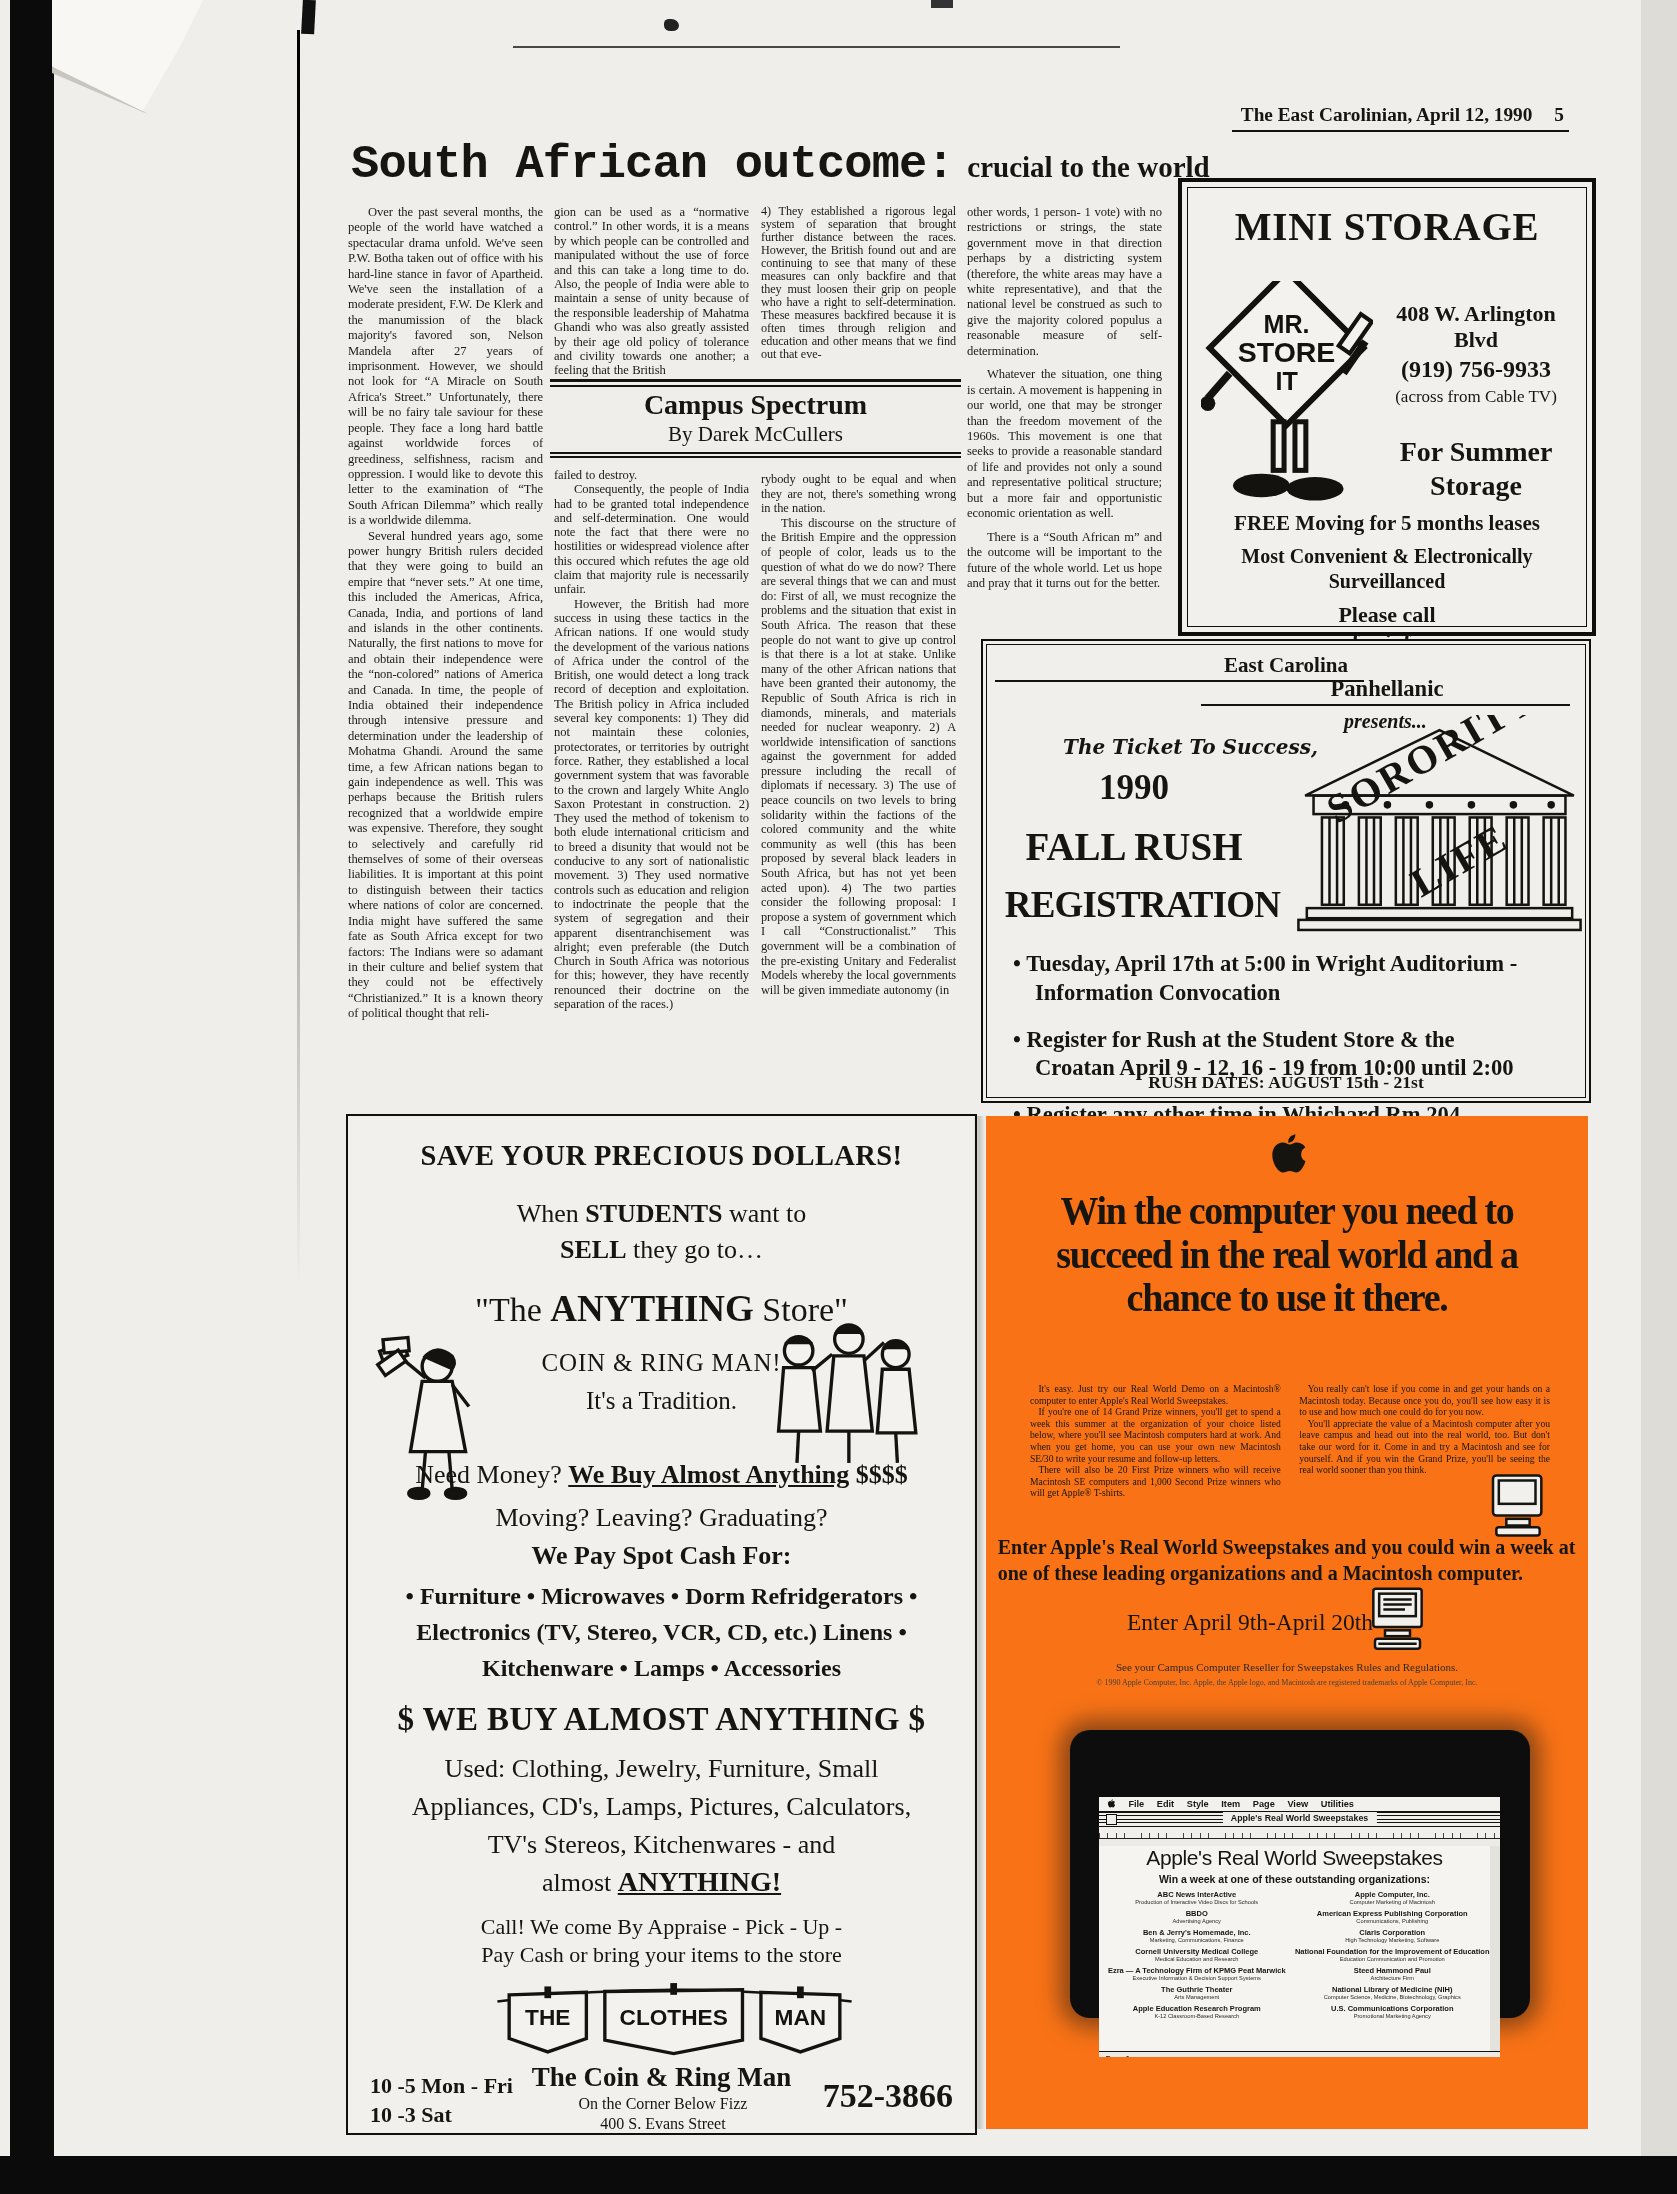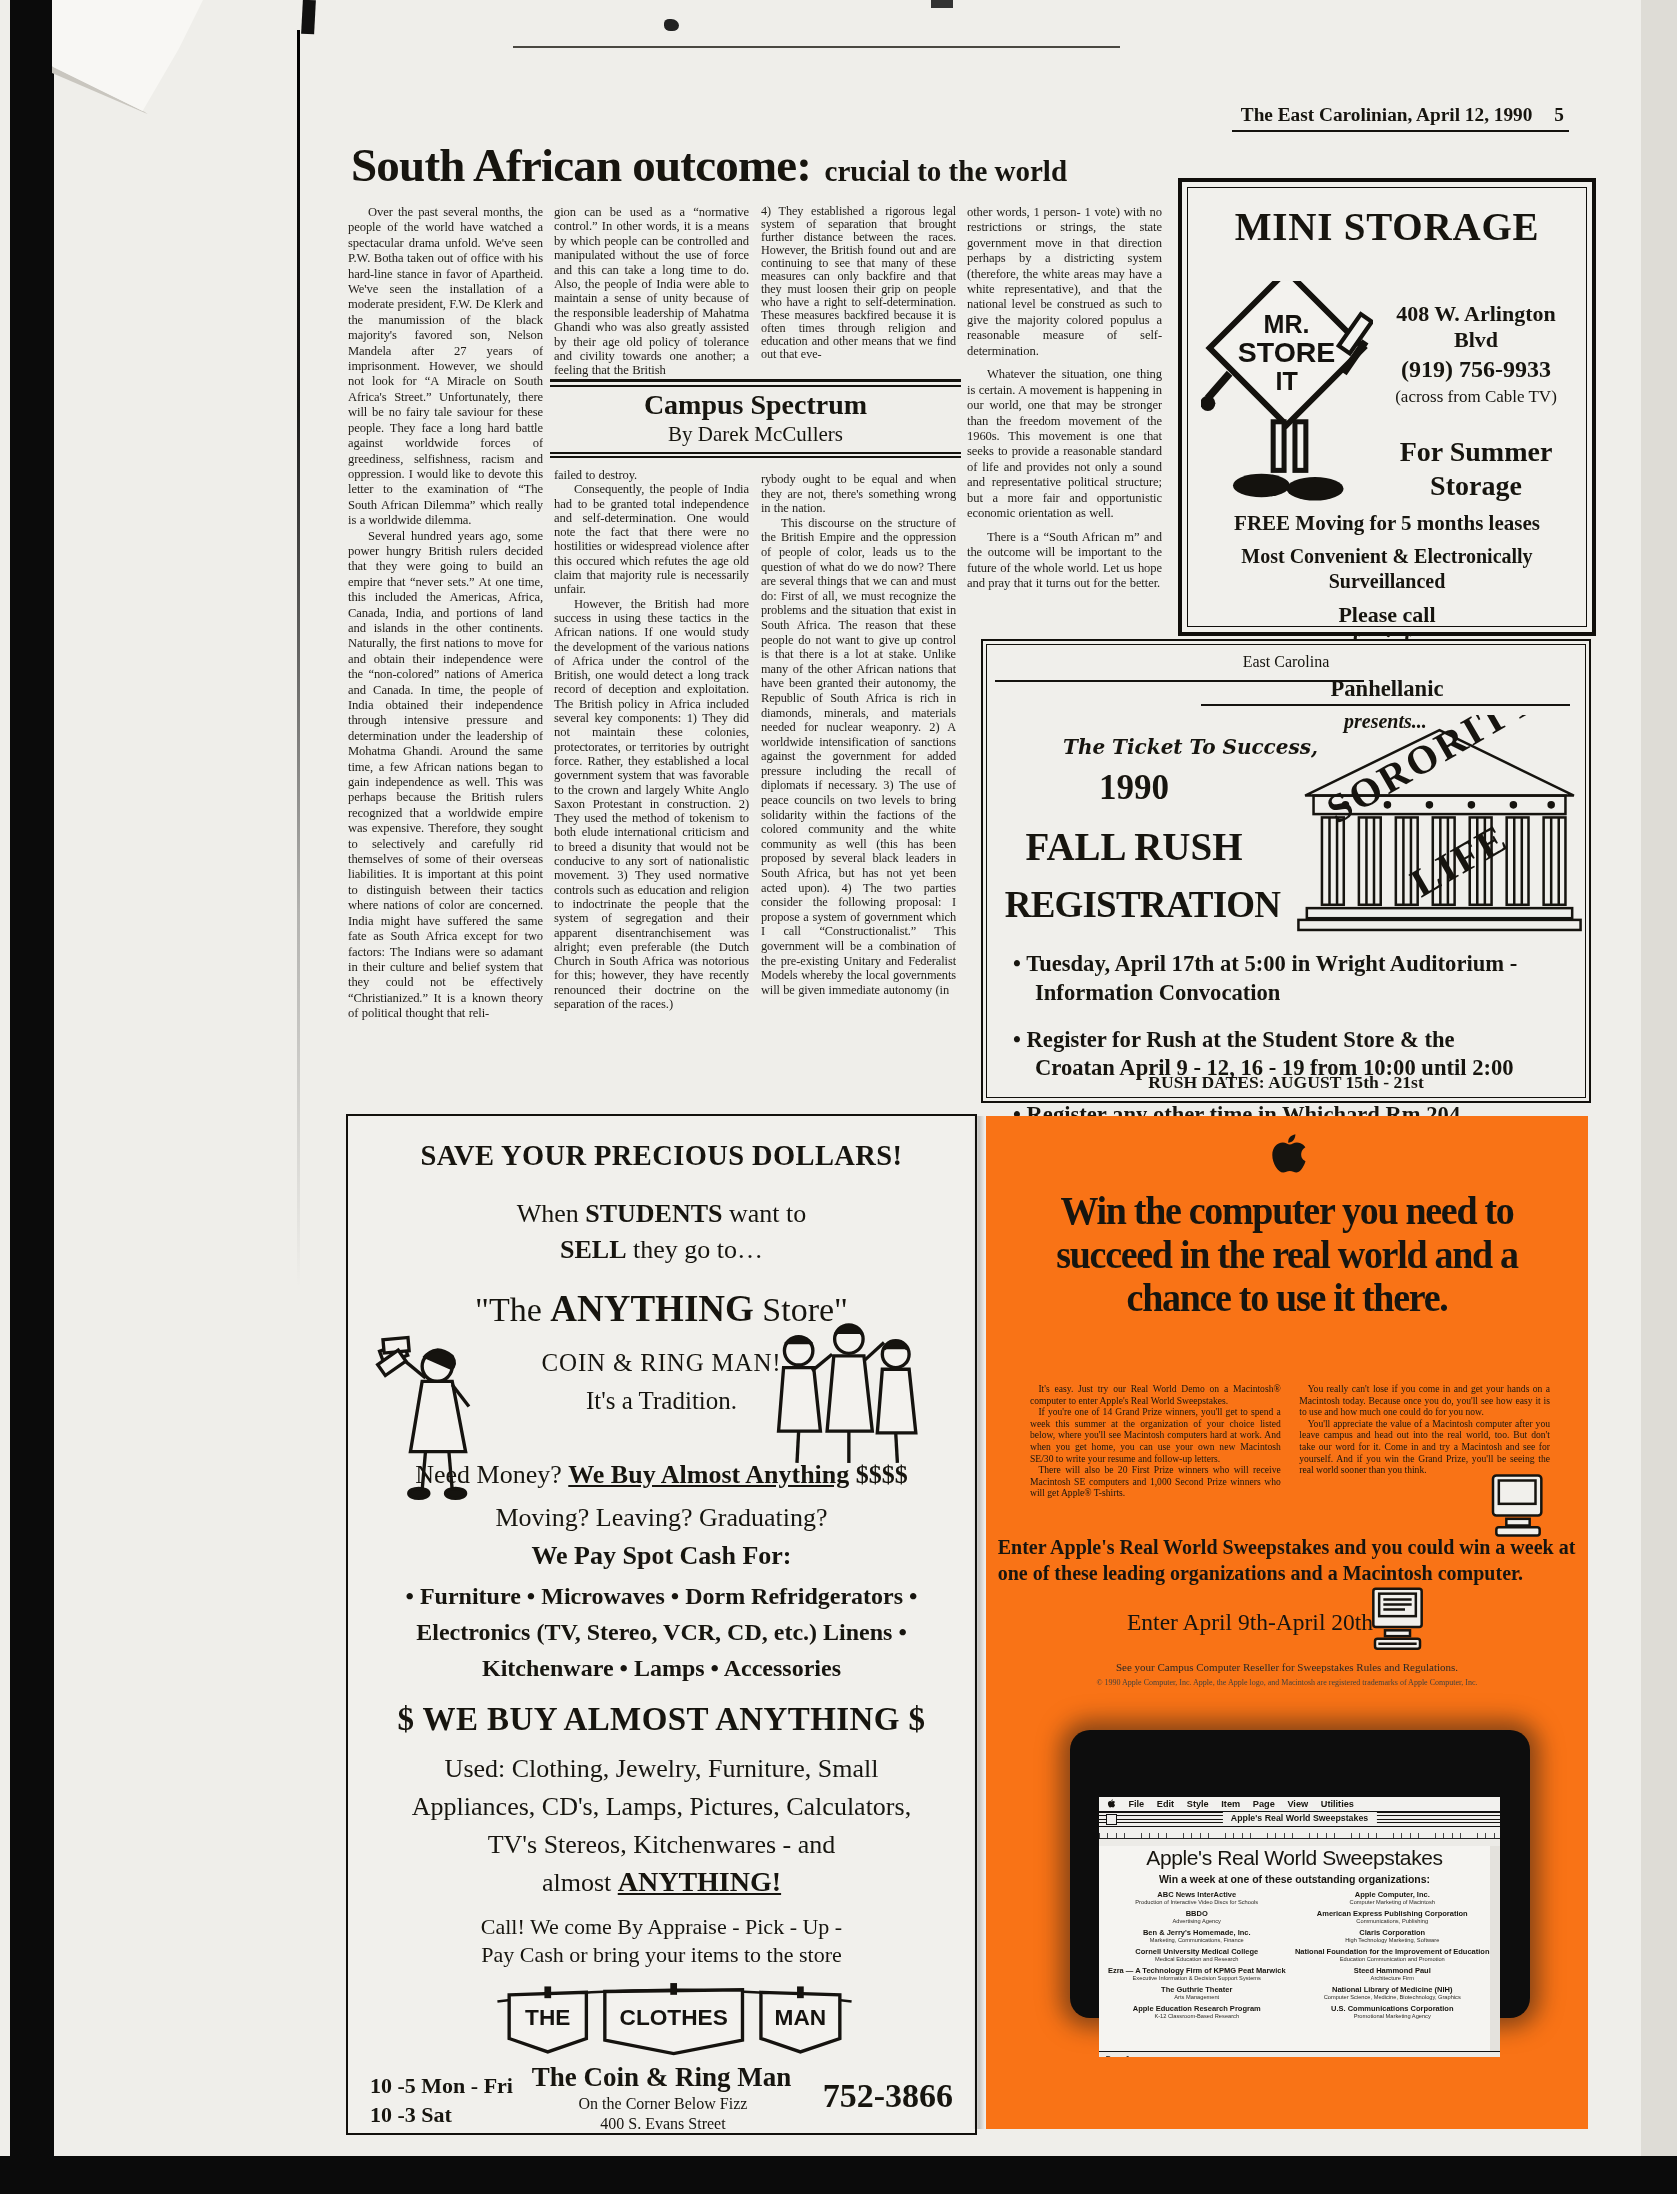--- a/index.html
+++ b/index.html
@@ -19,21 +19,21 @@
   .topline{left:513px;top:46px;width:607px;height:1.7px;background:#4a4842;}
   .mark1{left:302px;top:0;width:12.6px;height:34px;background:#111;transform:rotate(3deg);}
   .mark2{left:664px;top:18.5px;width:15px;height:12.6px;background:#222;border-radius:40% 60% 50% 50%;}
   .mark3{left:931px;top:0;width:22px;height:8.4px;background:#333;}
   
   .masthead{top:104px;left:1183px;width:386px;text-align:right;font-weight:bold;font-size:19.3px;}
   .masthead .inner{display:inline-block;border-bottom:2.5px solid #14120e;padding:0 5px 4.2px 8.4px;}
   .masthead .pg{margin-left:22px;}
   
   .headline{left:351px;top:138px;width:830px;display:flex;align-items:baseline;white-space:nowrap;}
-  .headline .h-main{font-size:47px;font-weight:bold;letter-spacing:-0.8px;}
+  .headline .h-main{font-size:47px;font-weight:bold;letter-spacing:-0.8px;font-family:Liberation Mono, monospace;}
   .headline .h-sub{font-size:29px;font-weight:bold;margin-left:13.4px;}
   
   .col{width:195px;font-size:12.6px;line-height:15.4px;text-align:justify;overflow:hidden;
        letter-spacing:-0.1px;word-spacing:0.4px;color:#1e1b16;}
   .col p{margin:0;text-indent:20px;}
   .col p.ni{text-indent:0;}
   .c1{left:348px;top:205px;height:896px;}
   .c2a{left:554px;top:205px;height:173px;line-height:14.4px;}
   .c2b{left:554px;top:468px;height:632px;line-height:14.3px;}
   .c3a{left:761px;top:205px;height:174px;line-height:13px;font-size:12.2px;}
@@ -56,21 +56,21 @@
   .mini .phone{font-size:24px;font-weight:bold;margin-top:3.4px;}
   .mini .landmark{font-size:17px;margin-top:3.4px;}
   .mini .summer{font-size:28px;font-weight:bold;margin-top:28.5px;line-height:34px;}
   .mini .offer{position:absolute;left:0;width:100%;top:329px;text-align:center;font-size:21px;font-weight:bold;}
   .mini .feat{position:absolute;left:0;width:100%;top:362px;text-align:center;font-size:20px;font-weight:bold;line-height:25px;}
   .mini .bottomrow{position:absolute;left:0;width:100%;top:419px;display:flex;justify-content:space-between;
                    padding:0 39px;box-sizing:border-box;font-size:22px;font-weight:bold;text-align:center;line-height:27px;flex-direction:column;}
   
   .rush{left:981px;top:639px;width:606px;height:460px;border:2.5px solid #12100c;background:#f0efeb;}
   .rush::before{content:"";position:absolute;inset:3.4px;border:0.8px solid #12100c;pointer-events:none;}
-  .rush .org1{position:absolute;left:0;top:11.7px;width:100%;text-align:center;font-size:16px;font-weight:normal;}
+  .rush .org1{position:absolute;left:0;top:11.7px;width:100%;text-align:center;font-size:21px;font-weight:bold;}
   .rush .r1{position:absolute;left:11.7px;top:39px;width:369px;height:1.7px;background:#15130f;}
   .rush .org2{position:absolute;left:101px;top:35px;width:100%;text-align:center;font-size:22.6px;font-weight:bold;}
   .rush .r2{position:absolute;left:218px;top:63px;width:369px;height:1.7px;background:#15130f;}
   .rush .presents{position:absolute;left:361px;top:69px;font-size:20px;font-style:italic;font-weight:bold;}
   .rush .ticket{position:absolute;left:80px;top:94px;font-size:20px;font-style:italic;font-weight:bold;
                 font-family:"DejaVu Serif",serif;}
   .rush .year{position:absolute;left:0px;top:127px;width:302px;text-align:center;font-size:35px;font-weight:bold;}
   .rush .fr{position:absolute;left:0px;top:183px;width:302px;text-align:center;font-size:39px;font-weight:bold;}
   .rush .reg{position:absolute;left:0px;top:242px;width:319px;text-align:center;font-size:37px;font-weight:bold;letter-spacing:-0.8px;}
   .rush .temple{position:absolute;left:312px;top:74px;width:289px;height:220px;}

